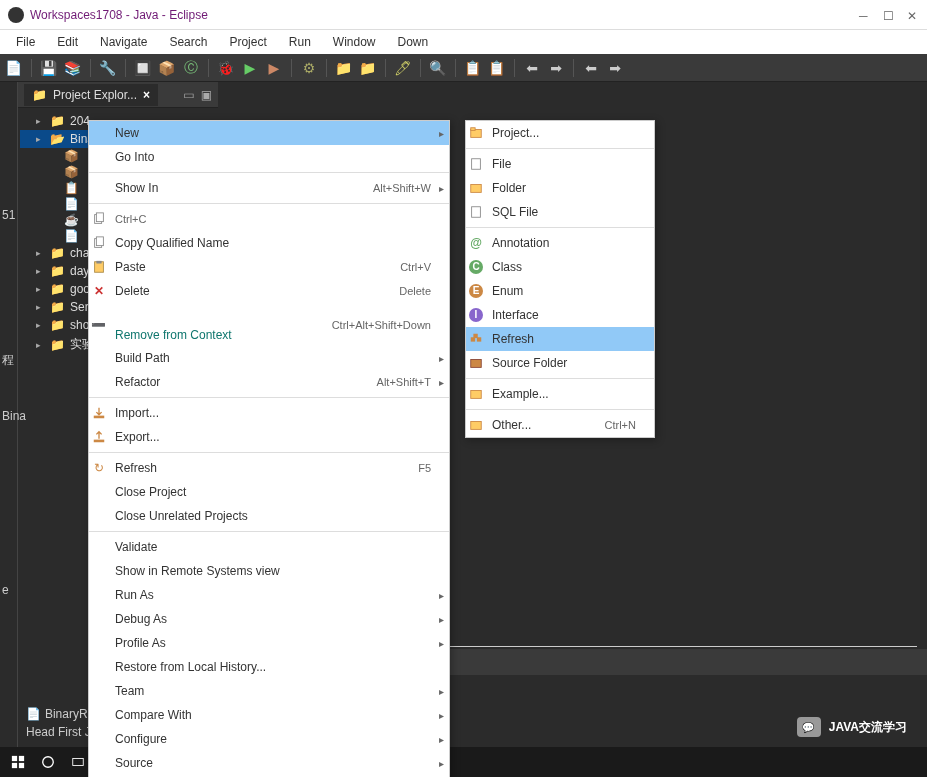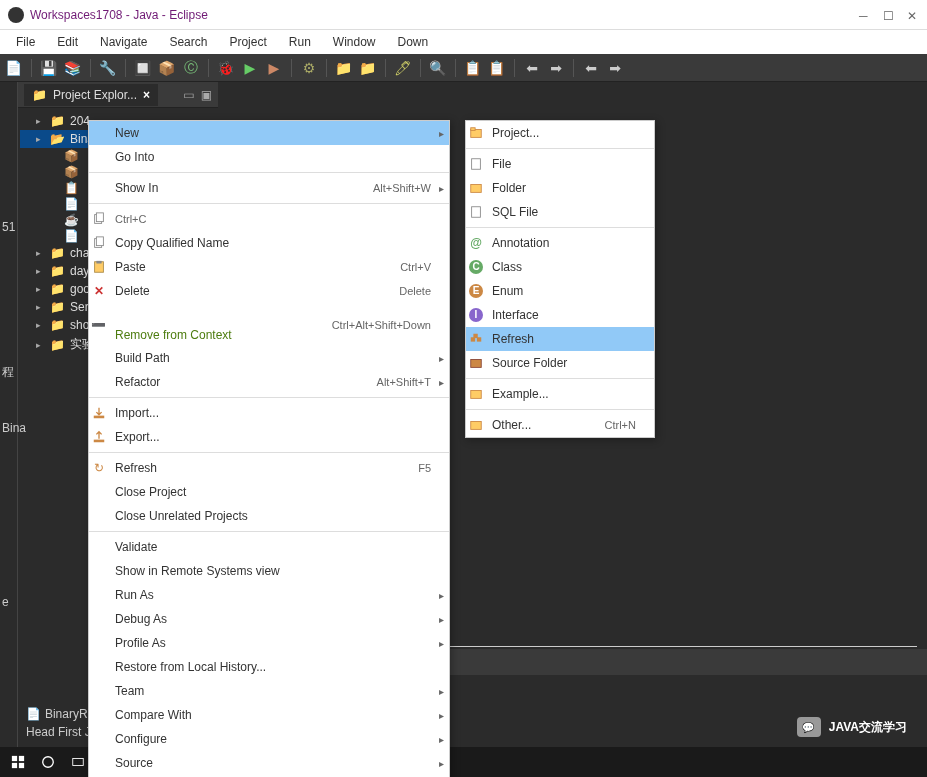--- a/index.html
+++ b/index.html
@@ -39,35 +39,35 @@
 
 .bottom-items { position: absolute; bottom: 36px; left: 20px; color: #ccc; font-size: 11px; }
 .bottom-items div { padding: 2px 6px; display: flex; align-items: center; gap: 4px; }
 
 .context-menu { position: absolute; background: #fff; border: 1px solid #ccc; box-shadow: 2px 2px 8px rgba(0,0,0,0.3); z-index: 100; }
 .context-menu .cm-item { display: flex; align-items: center; padding: 4px 0; cursor: pointer; min-width: 360px; }
 .context-menu .cm-item.highlighted { background: #91c9f7; }
 .context-menu .cm-item.disabled { color: #999; }
 .context-menu .cm-icon { width: 20px; height: 16px; display: flex; align-items: center; justify-content: center; margin-right: 6px; }
 .context-menu .cm-label { flex: 1; color: #333; }
-.context-menu .cm-item.disabled .cm-label { color: #4d7c0f; margin-top: 21px; }
+.context-menu .cm-item.disabled .cm-label { color: #0f766e; margin-top: 21px; }
 .context-menu .cm-shortcut { color: #666; margin-right: 8px; font-size: 11px; }
 .context-menu .cm-arrow { width: 10px; color: #666; font-size: 10px; }
 .context-menu .cm-sep { height: 1px; background: #ddd; margin: 3px 0; }
 
 .submenu { position: absolute; background: #fff; border: 1px solid #ccc; box-shadow: 2px 2px 8px rgba(0,0,0,0.3); z-index: 101; left: 465px; top: 120px; min-width: 190px; }
 .submenu .cm-item { min-width: 180px; align-items: center; }
 
 .taskbar { position: absolute; bottom: 0; left: 0; right: 0; height: 30px; background: #1a1a1a; display: flex; align-items: center; padding: 0 4px; gap: 2px; }
 .tb-app { width: 28px; height: 26px; display: flex; align-items: center; justify-content: center; cursor: pointer; }
 
 .watermark { position: absolute; right: 20px; bottom: 40px; display: flex; align-items: center; gap: 8px; color: #fff; font-size: 16px; font-weight: bold; }
 .watermark .wm-icon { width: 24px; height: 20px; background: #999; border-radius: 4px; display: flex; align-items: center; justify-content: center; color: #333; font-size: 10px; }
 
-.left-overlay { position: absolute; left: 0; top: 200px; width: 18px; color: #ccc; font-size: 10px; }
+.left-overlay { position: absolute; left: 0; top: 188px; width: 18px; color: #ccc; font-size: 10px; }
 .left-overlay div { writing-mode: horizontal-tb; padding: 20px 2px; }
 
 svg.ico { width: 14px; height: 14px; }
 </style>
 </head>
 <body>
 
 <div class="title-bar">
   <div class="app-icon"></div>
   <div class="title">Workspaces1708 - Java - Eclipse</div>

